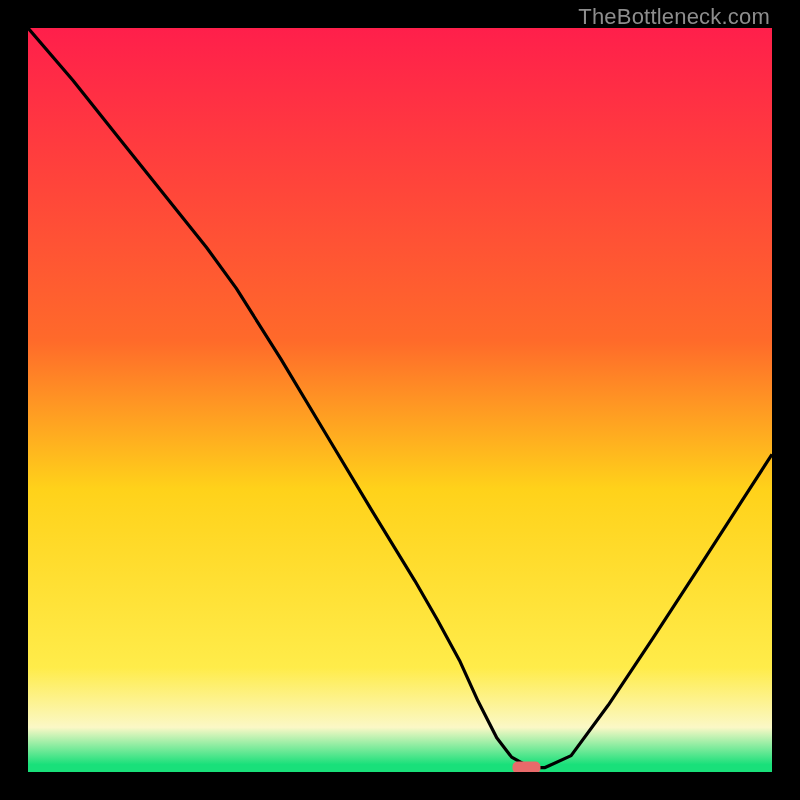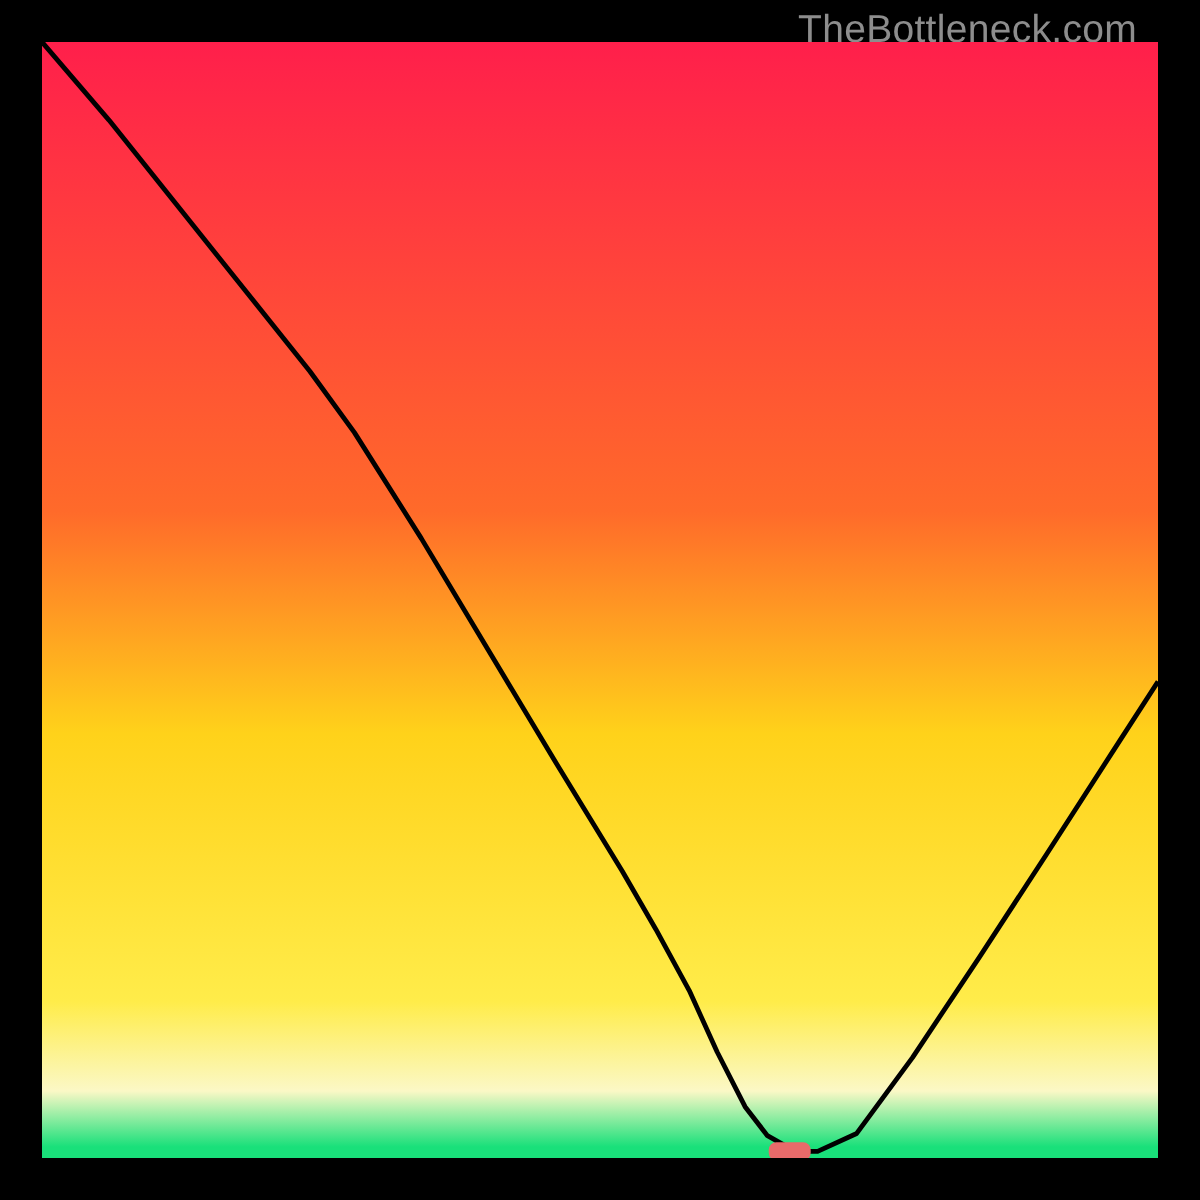--- a/index.html
+++ b/index.html
@@ -19,23 +19,23 @@
   .plot {
     position: absolute;
     left: 28px;
     top: 28px;
     width: 744px;
     height: 744px;
   }
   .watermark {
     position: absolute;
     top: 4px;
-    right: 42px;
+    right: 30px;
     color: #8d8d8d;
-    font-size: 26px;
+    font-size: 22px;
     letter-spacing: 0.2px;
     font-weight: 500;
   }
   svg {
     display: block;
   }
 </style>
 </head>
 <body>
 

